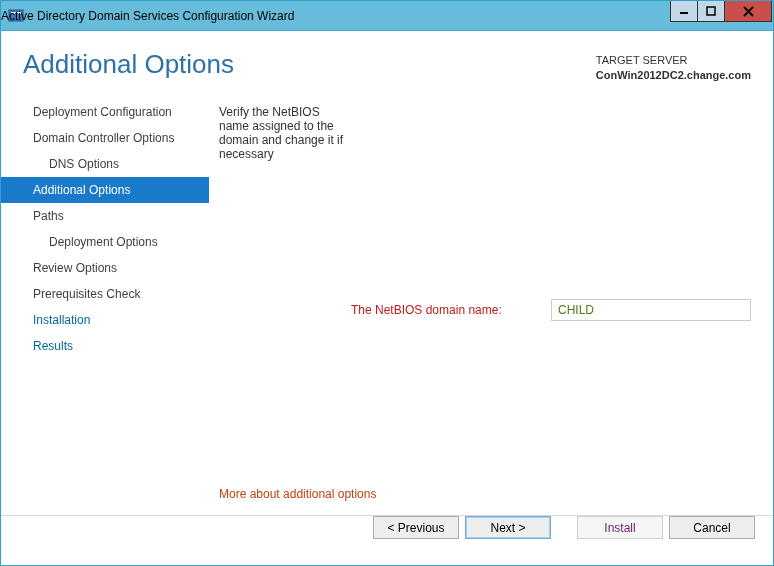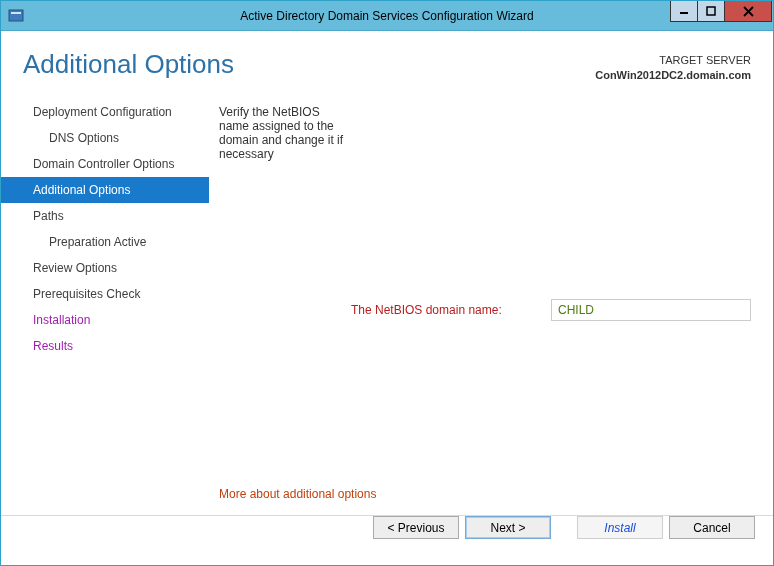--- a/index.html
+++ b/index.html
@@ -36,21 +36,21 @@
       height: 16px;
       margin-left: 7px;
       display: inline-flex;
       align-items: center;
       justify-content: center;
     }
     .titlebar-title {
       position: absolute;
       left: 0;
       right: 0;
-      text-align: center;
+      text-align: left;
       font-size: 12px;
       color: #000;
       pointer-events: none;
     }
     .titlebar-controls {
       position: absolute;
       right: 0;
       top: 0;
       display: flex;
       height: 21px;
@@ -89,21 +89,20 @@
       justify-content: space-between;
       align-items: flex-start;
       padding: 18px 22px 8px 22px;
     }
     .page-heading {
       color: #2c72a8;
       font-size: 26px;
       font-weight: 300;
     }
     .target-block {
-      text-align: right;
       color: #333;
       font-size: 11px;
       line-height: 1.35;
       padding-top: 4px;
     }
     .target-label {
       font-weight: 400;
     }
     .target-host {
       font-weight: 600;
@@ -125,21 +124,21 @@
       white-space: nowrap;
     }
     .sidebar-item.indent {
       padding-left: 48px;
     }
     .sidebar-item.selected {
       background: #1979ca;
       color: #fff;
     }
     .sidebar-item.disabled {
-      color: #a21caf;
+      color: #0369a1;
       cursor: default;
     }
     .content-panel {
       flex: 1;
       padding: 14px 22px 0 10px;
       position: relative;
       display: flex;
       flex-direction: row;
     }
     .instruction {
@@ -191,25 +190,24 @@
       color: #000;
       cursor: pointer;
       font-family: inherit;
       padding: 0 8px;
     }
     .btn.default {
       border: 1px solid #76a8d8;
       box-shadow: inset 0 0 0 1px #a7cff0;
     }
     .btn.disabled {
-      color: #1d4ed8;
+      color: #701a75;
       border-color: #cfcfcf;
       background: #f5f5f5;
       cursor: default;
-      font-style: italic;
     }
     .gap {
       width: 14px;
     }
   </style>
 </head>
 <body>
 
 <div class="window">
   <div class="titlebar">
@@ -238,32 +236,32 @@
           </svg>
       </div>
     </div>
   </div>
 
   <div class="body-area">
     <div class="header-row">
       <div class="page-heading">Additional Options</div>
       <div class="target-block">
         <div class="target-label">TARGET SERVER</div>
-        <div class="target-host">ConWin2012DC2.domain.com</div>
+        <div class="target-host">ConWin2012DC2.change.com</div>
       </div>
     </div>
 
     <div class="content-row">
       <div class="sidebar" id="sidebar">
           <div class="sidebar-item">Deployment Configuration</div>
+          <div class="sidebar-item">Domain Controller Options</div>
           <div class="sidebar-item indent">DNS Options</div>
-          <div class="sidebar-item">Domain Controller Options</div>
           <div class="sidebar-item selected">Additional Options</div>
           <div class="sidebar-item">Paths</div>
-          <div class="sidebar-item indent">Preparation Active</div>
+          <div class="sidebar-item indent">Deployment Options</div>
           <div class="sidebar-item">Review Options</div>
           <div class="sidebar-item">Prerequisites Check</div>
           <div class="sidebar-item disabled">Installation</div>
           <div class="sidebar-item disabled">Results</div>
         </div>
 
       <div class="content-panel">
         <div class="instruction">Verify the NetBIOS name assigned to the domain and change it if necessary</div>
         <div class="field-row">
           <div class="field-label">The NetBIOS domain name:</div>

